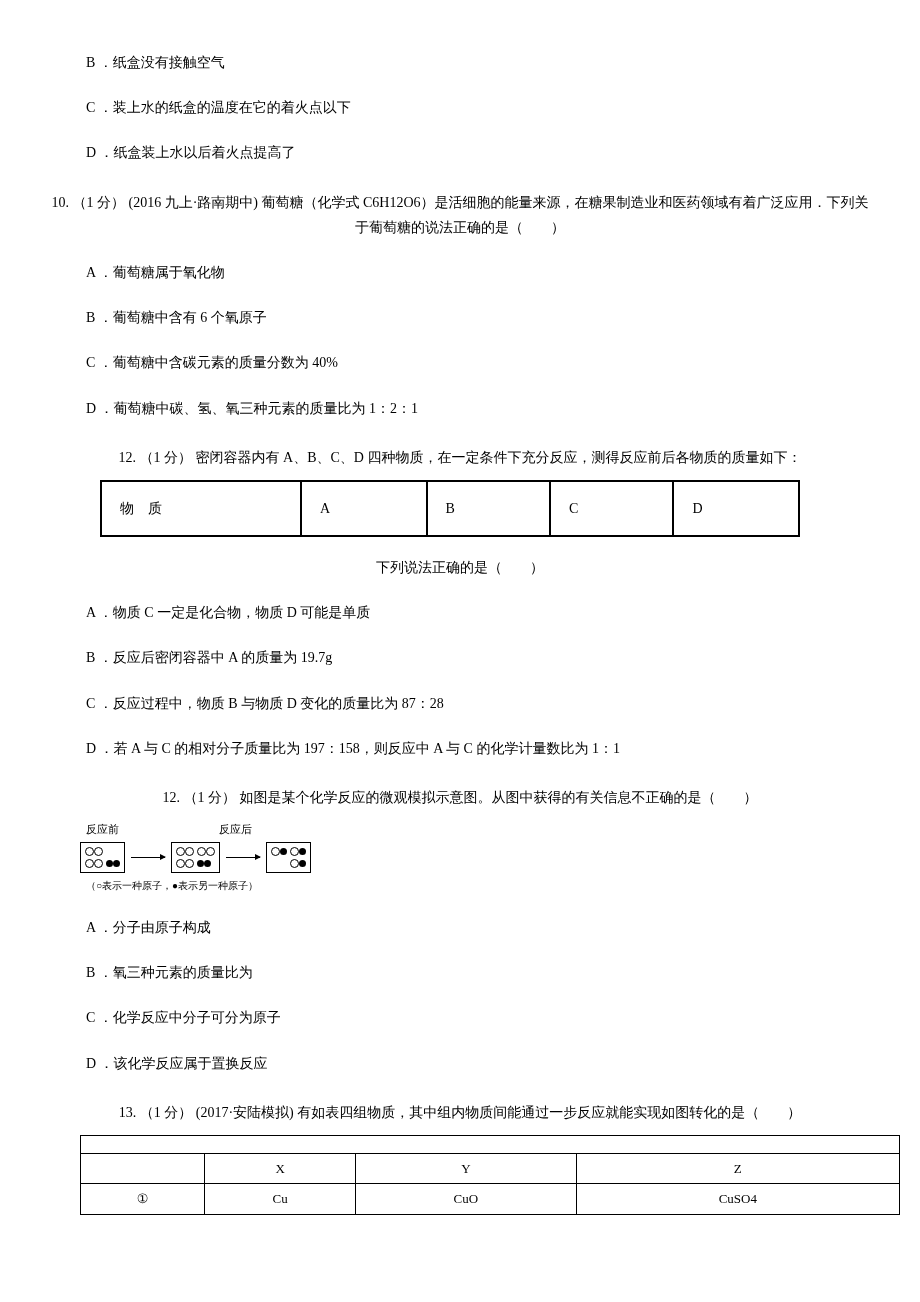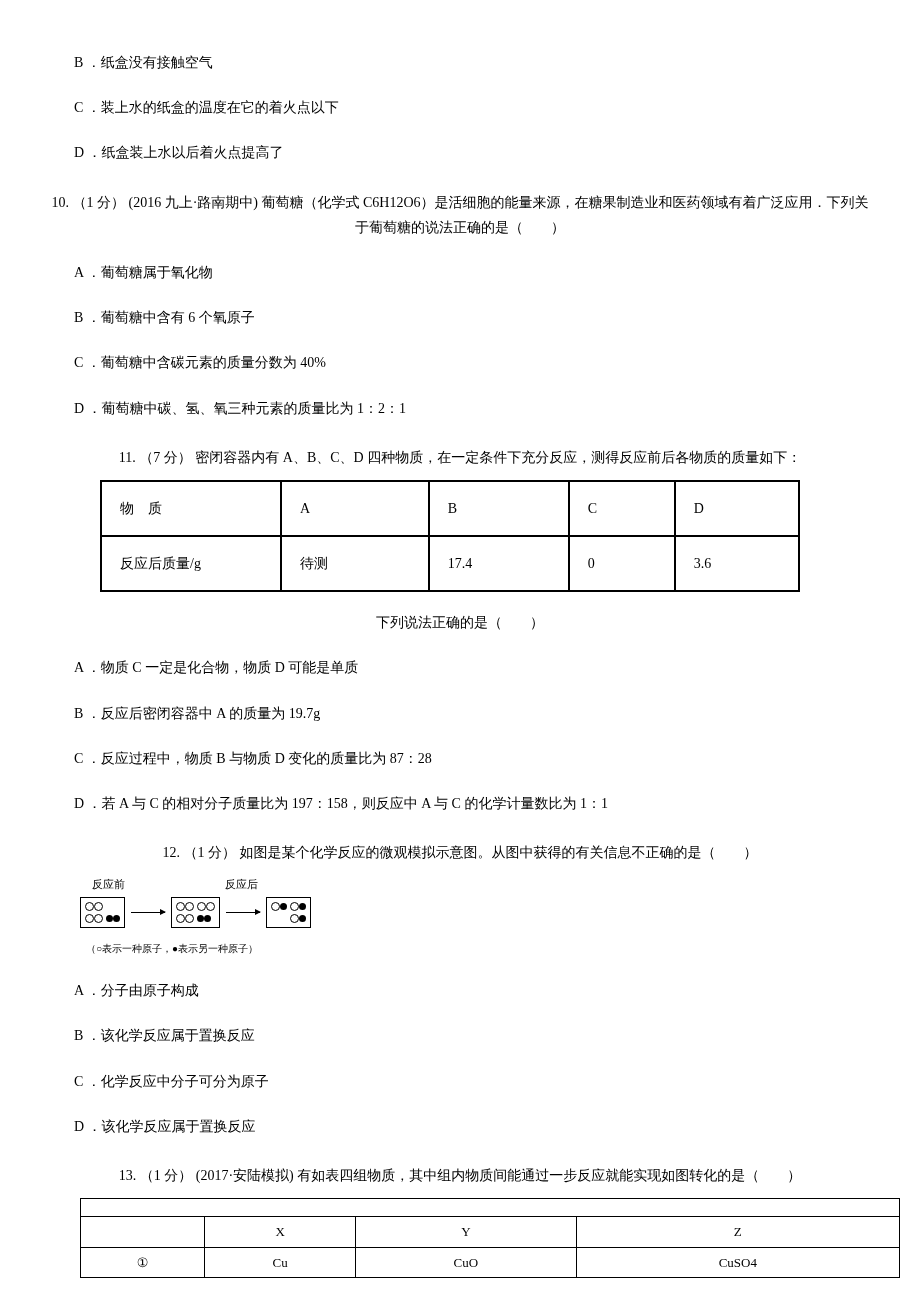--- a/index.html
+++ b/index.html
@@ -1,69 +1,62 @@
 <!DOCTYPE html>
 <html><head>
   <meta charset="utf-8">
   <style>
     * { margin: 0; padding: 0; box-sizing: border-box; }
     body { width: 920px; font-family: "SimSun", serif; font-size: 14px; background: #fff; color: #000; padding: 40px 50px 20px; line-height: 1.8; }
-    .option { margin: 8px 0 8px 18px; padding: 2px 6px; display: inline-block; }
+    .option { margin: 8px 0 8px 30px; padding: 2px 6px; display: inline-block; }
     .question { margin: 14px 0 10px 30px; text-align: center; }
     .q-indent { margin-left: 0; }
     .after-opts { }
     table.data { border-collapse: collapse; margin: 10px 0 18px 50px; width: 700px; }
     table.data td { border: 2px solid #000; padding: 14px 18px; font-family: "SimSun", serif; font-size: 14px; }
-    table.data td:first-child { width: 180px; }
+    table.data td:first-child { width: 200px; }
     .diagram { margin: 10px 0 10px 30px; width: 240px; }
     .diag-wrap { display: flex; align-items: center; gap: 6px; }
-    .diag-label-row { display: flex; gap: 100px; margin-left: 12px; margin-bottom: 2px; font-size: 11px; }
+    .diag-label-row { display: flex; gap: 100px; margin-left: 6px; margin-bottom: 2px; font-size: 11px; }
     .box { border: 1px solid #000; padding: 4px; background: #fff; display: grid; grid-template-columns: repeat(2,auto); gap: 3px; }
     .arrow { width: 34px; height: 1px; background: #000; position: relative; }
     .arrow::after { content: ""; position: absolute; right: -1px; top: -3px; border-left: 6px solid #000; border-top: 3px solid transparent; border-bottom: 3px solid transparent; }
     .mol { display: inline-flex; align-items: center; }
     .atom-o { width: 9px; height: 9px; border: 1px solid #000; border-radius: 50%; background: #fff; display: inline-block; }
     .atom-f { width: 7px; height: 7px; border-radius: 50%; background: #000; display: inline-block; }
-    .legend { font-size: 10px; margin-top: 12px; margin-left: 6px; }
+    .legend { font-size: 10px; margin-top: 4px; margin-left: 6px; }
     table.thin { border-collapse: collapse; width: 820px; margin: 6px 0 0 30px; }
     table.thin td { border: 1px solid #000; text-align: center; padding: 3px 2px; font-size: 13px; }
     table.thin tr:first-child td { height: 18px; }
   </style>
 </head>
 <body>
 
 
 
 <div class="option"><span>B ．纸盒没有接触空气</span></div><br>
 <div class="option"><span>C ．装上水的纸盒的温度在它的着火点以下</span></div><br>
 <div class="option"><span>D ．纸盒装上水以后着火点提高了</span></div>
 
 <div class="question q-indent">10. （1 分） (2016 九上·路南期中) 葡萄糖（化学式 C6H12O6）是活细胞的能量来源，在糖果制造业和医药领域有着广泛应用．下列关于葡萄糖的说法正确的是（　　）</div>
 <div class="option"><span>A ．葡萄糖属于氧化物</span></div><br>
 <div class="option"><span>B ．葡萄糖中含有 6 个氧原子</span></div><br>
 <div class="option"><span>C ．葡萄糖中含碳元素的质量分数为 40%</span></div><br>
 <div class="option"><span>D ．葡萄糖中碳、氢、氧三种元素的质量比为 1：2：1</span></div>
 
-<div class="question q-indent">11. （7 分） 密闭容器内有 A、B、C、D 四种物质，在一定条件下充分反应，测得反应前后各物质的质量如下：</div>
+<div class="question q-indent">12. （1 分） 密闭容器内有 A、B、C、D 四种物质，在一定条件下充分反应，测得反应前后各物质的质量如下：</div>
 
 <table class="data">
   <tbody>
       <tr>
     <td>物　质</td>
     <td>A</td>
     <td>B</td>
     <td>C</td>
     <td>D</td>
-  </tr>
-  <tr>
-    <td>反应后质量/g</td>
-    <td>待测</td>
-    <td>17.4</td>
-    <td>0</td>
-    <td>3.6</td>
   </tr>
 </tbody>
   </table>
 
 <div class="question q-indent after-opts">下列说法正确的是（　　）</div>
 <div class="option"><span>A ．物质 C 一定是化合物，物质 D 可能是单质</span></div><br>
 <div class="option"><span>B ．反应后密闭容器中 A 的质量为 19.7g</span></div><br>
 <div class="option"><span>C ．反应过程中，物质 B 与物质 D 变化的质量比为 87：28</span></div><br>
 <div class="option"><span>D ．若 A 与 C 的相对分子质量比为 197：158，则反应中 A 与 C 的化学计量数比为 1：1</span></div>
 
@@ -123,21 +116,21 @@
       <span class="mol">
           <span class="atom-o"></span>
           <span class="atom-f"></span>
         </span>
     </div>
   </div>
   <div class="legend">（○表示一种原子，●表示另一种原子）</div>
 </div>
 
 <div class="option"><span>A ．分子由原子构成</span></div><br>
-<div class="option"><span>B ．该化学反应属于置换反应</span></div><br>
+<div class="option"><span>B ．氧三种元素的质量比为</span></div><br>
 <div class="option"><span>C ．化学反应中分子可分为原子</span></div><br>
 <div class="option"><span>D ．该化学反应属于置换反应</span></div>
 
 <div class="question q-indent">13. （1 分） (2017·安陆模拟) 有如表四组物质，其中组内物质间能通过一步反应就能实现如图转化的是（　　）</div>
 
 <table class="thin">
   <tbody>
       <tr>
         <td colspan="4"></td>
       </tr>

